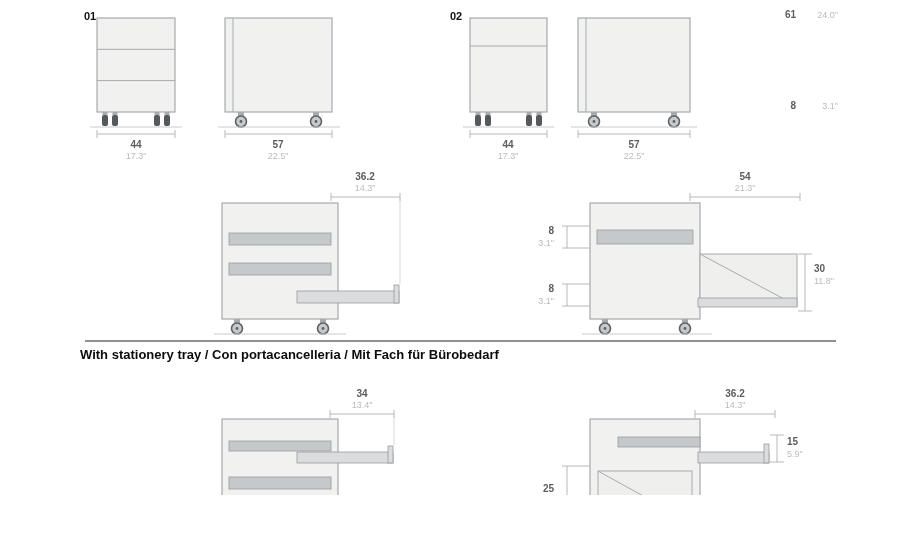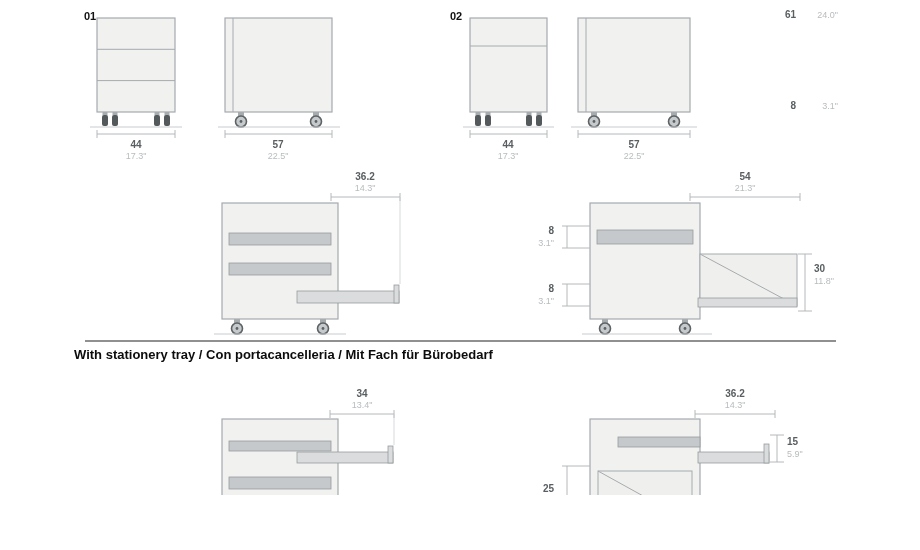--- a/index.html
+++ b/index.html
@@ -15,21 +15,21 @@
   .frame  { fill:#efefee; stroke:#a6abae; stroke-width:1; }
   .dim    { stroke:#b4b8ba; stroke-width:1; }
   .dimext { stroke:#ccd0d2; stroke-width:0.8; }
   .ground { stroke:#c9cccd; stroke-width:1.2; }
   text.cm { font-family:"Liberation Sans", sans-serif; font-size:10px; font-weight:700; fill:#595e61; }
   text.in { font-family:"Liberation Sans", sans-serif; font-size:9px;  font-weight:400; fill:#b8bcbe; }
   text.biglabel { font-family:"Liberation Sans", sans-serif; font-size:11px; font-weight:700; fill:#121212; }
   .mid { text-anchor:middle; }
   .end { text-anchor:end; }
   #section-heading {
-    position:absolute; left:74px; top:347px; width:720px;
+    position:absolute; left:80px; top:347px; width:720px;
     font-size:13px; font-weight:700; color:#0c0c0c; line-height:16px;
   }
 </style>
 </head>
 <body>
 
 <div id="page">
 
   <svg id="diagram" width="920" height="550" viewBox="0 0 920 550">
     <defs>

